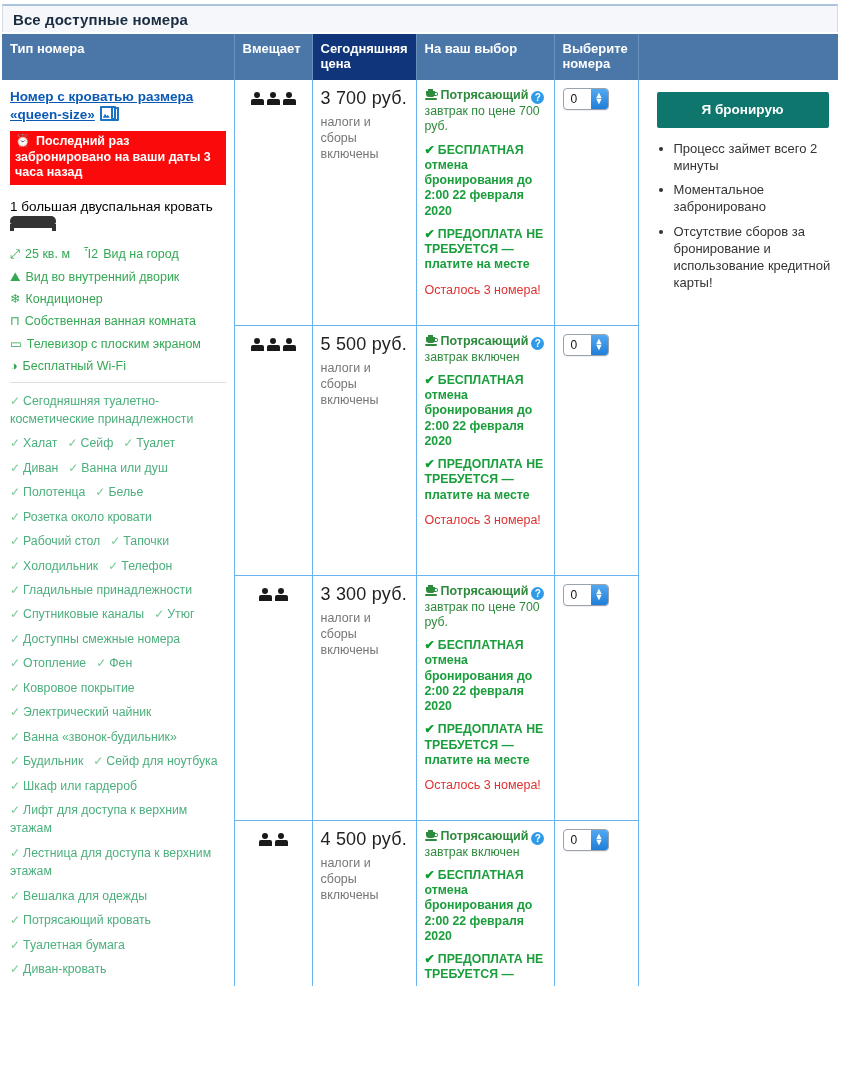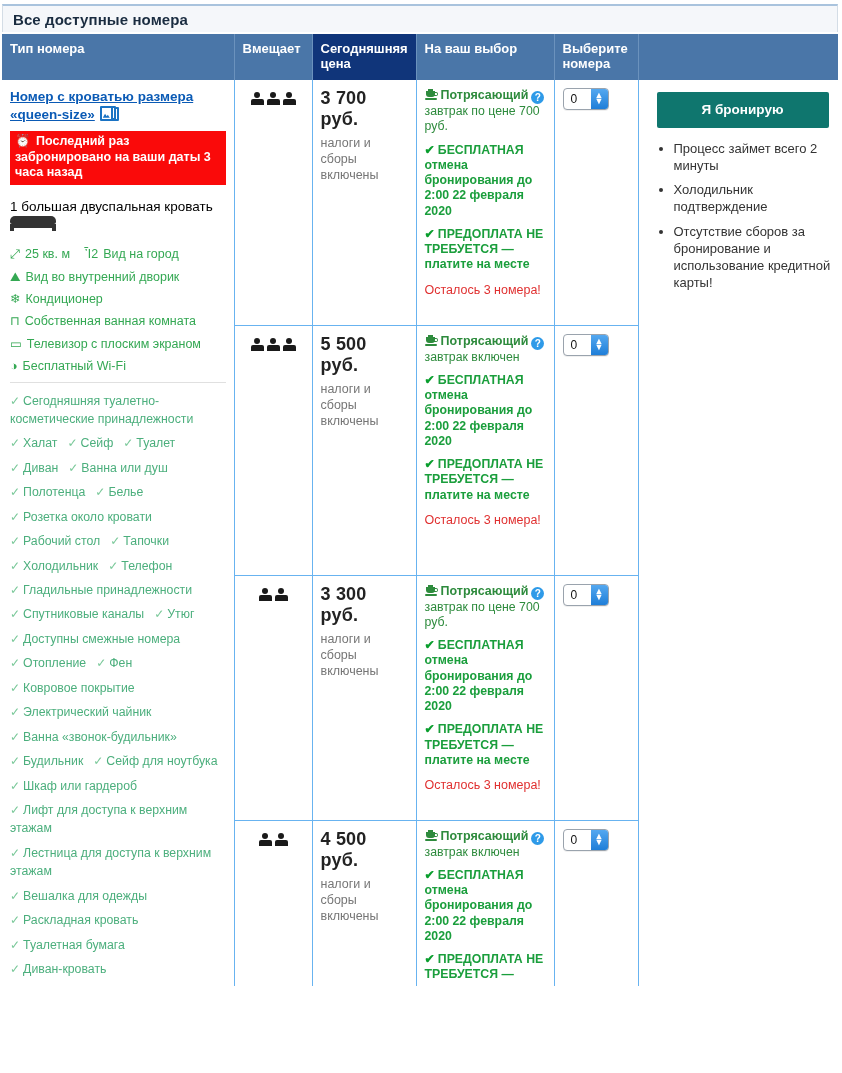--- a/index.html
+++ b/index.html
@@ -131,21 +131,21 @@
   .person .head {
     position: absolute; left: 3.5px; top: 0; width: 6px; height: 6px;
     border-radius: 50%; background: #1a1a1a;
   }
   .person .body {
     position: absolute; left: 0; bottom: 1px; width: 13px; height: 6px;
     background: #1a1a1a; border-radius: 2px 2px 0 0;
   }
 
   
-  .price-main { font-size: 18px; color: #222; font-weight: bold; letter-spacing: .2px; }
+  .price-main { font-size: 18px; color: #222; font-weight: normal; letter-spacing: .2px; }
   .price-sub  { font-size: 12.5px; color: #767676; line-height: 1.28; margin-top: 5px; }
 
   
   .ch-block { margin-bottom: 8px; }
   .ch-bf-title {
     color: #2e8b3d; font-weight: bold; font-size: 12.5px; line-height: 1.22;
   }
   .cup-icon {
     display: inline-block; width: 13px; height: 12px; position: relative;
     vertical-align: -2px; margin-right: 3px;
@@ -298,21 +298,21 @@
               <div class="amen-line"><span class="amen-item"><span class="tick">✓</span><span>Доступны смежные номера</span></span></div>
               <div class="amen-line"><span class="amen-item"><span class="tick">✓</span><span>Отопление</span></span><span class="amen-spacer"></span><span class="amen-item"><span class="tick">✓</span><span>Фен</span></span></div>
               <div class="amen-line"><span class="amen-item"><span class="tick">✓</span><span>Ковровое покрытие</span></span></div>
               <div class="amen-line"><span class="amen-item"><span class="tick">✓</span><span>Электрический чайник</span></span></div>
               <div class="amen-line"><span class="amen-item"><span class="tick">✓</span><span>Ванна «звонок-будильник»</span></span></div>
               <div class="amen-line"><span class="amen-item"><span class="tick">✓</span><span>Будильник</span></span><span class="amen-spacer"></span><span class="amen-item"><span class="tick">✓</span><span>Сейф для ноутбука</span></span></div>
               <div class="amen-line"><span class="amen-item"><span class="tick">✓</span><span>Шкаф или гардероб</span></span></div>
               <div class="amen-line"><span class="amen-item"><span class="tick">✓</span><span>Лифт для доступа к верхним этажам</span></span></div>
               <div class="amen-line"><span class="amen-item"><span class="tick">✓</span><span>Лестница для доступа к верхним этажам</span></span></div>
               <div class="amen-line"><span class="amen-item"><span class="tick">✓</span><span>Вешалка для одежды</span></span></div>
-              <div class="amen-line"><span class="amen-item"><span class="tick">✓</span><span>Раскладная кровать</span></span></div>
+              <div class="amen-line"><span class="amen-item"><span class="tick">✓</span><span>Потрясающий кровать</span></span></div>
               <div class="amen-line"><span class="amen-item"><span class="tick">✓</span><span>Туалетная бумага</span></span></div>
               <div class="amen-line"><span class="amen-item"><span class="tick">✓</span><span>Диван-кровать</span></span></div>
             </div>
 
           <div class="price-note">
             <span>Цены указаны за номер</span><br>
             <b>Включено:</b><span> НДС в размере 20 %</span>
           </div>
         </td>
 
@@ -360,21 +360,21 @@
           <span class="qty-select">
             <span class="val">0</span>
             <span class="stepper">▲<br>▼</span>
           </span>
         </td>
 
         <td class="c-book" rowspan="4">
           <button class="book-btn">Я бронирую</button>
           <ul class="book-list">
               <li>Процесс займет всего 2 минуты</li>
-              <li>Холодильник подтверждение</li>
+              <li>Моментальное забронировано</li>
               <li>Отсутствие сборов за бронирование и использование кредитной карты!</li>
             </ul>
         </td>
       </tr>
 
       <tr>
         <td class="c-occ" style="height:250px">
           <span class="persons">
               <span class="person">
                 <span class="head"></span>

